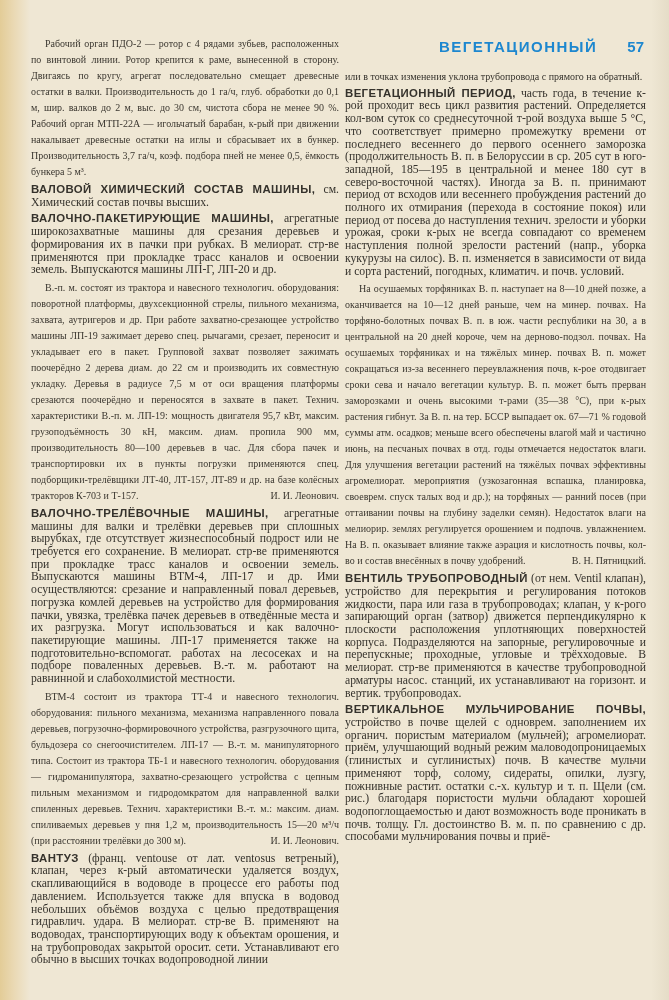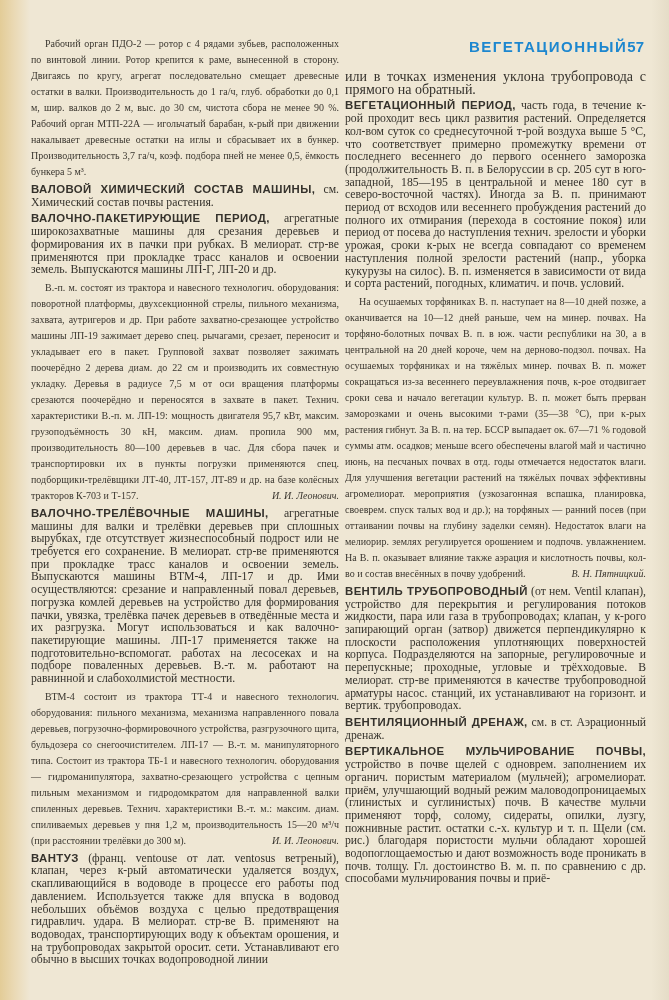--- a/index.html
+++ b/index.html
@@ -27,57 +27,56 @@
   .col-right { left: 345px; width: 301px; }
   .running-head {
     text-align: right;
     font-family: "Liberation Sans", sans-serif;
     font-weight: bold;
     font-size: 15px;
     letter-spacing: 1.5px;
     margin: 2px 2px 16px 0;
     white-space: nowrap;
   }
-  .running-head .pageno { margin-left: 0; letter-spacing: 0; }
+  .running-head .pageno { margin-left: 30px; letter-spacing: 0; }
   p { margin: 0 0 3px 0; }
   .entry {
     font-size: 11.7px;
     line-height: 12.7px;
   }
   .petit {
     font-size: 10px;
     line-height: 16px;
     text-indent: 14px;
     color: #3a362f;
   }
-  .cont { font-size: 14px; line-height: 12.7px; }
+  .cont { font-size: 10px; line-height: 12.7px; }
   .head {
     font-family: "Liberation Sans", sans-serif;
     font-weight: bold;
     font-size: 11.4px;
     letter-spacing: 0.4px;
   }
   .em { }
   .attr {
     float: right;
-    font-style: italic;
     padding-left: 8px;
   }
 </style>
 </head>
 <body>
 
 <div class="paper-vignette"></div>
 
 <div class="col col-left">
   <p class="petit"><span>Рабочий орган ПДО-2 — ротор с 4 рядами зубьев, расположенных по винтовой линии. Ротор крепится к раме, вынесенной в сторону. Двигаясь по кругу, агрегат последовательно смещает древесные остатки в валки. Производительность до 1 га/ч, глуб. обработки до 0,1 м, шир. валков до 2 м, выс. до 30 см, чистота сбора не менее 90 %. Рабочий орган МТП-22А — игольчатый барабан, к-рый при движении накалывает древесные остатки на иглы и сбрасывает их в бункер. Производительность 3,7 га/ч, коэф. подбора пней не менее 0,5, ёмкость бункера 5 м³.</span></p>
 
-  <p class="entry"><span class="head">ВАЛОВОЙ ХИМИЧЕСКИЙ СОСТАВ МАШИНЫ,</span><span> см. </span><span class="em">Химический состав почвы</span><span> растения.</span></p>
+  <p class="entry"><span class="head">ВАЛОВОЙ ХИМИЧЕСКИЙ СОСТАВ МАШИНЫ,</span><span> см. </span><span class="em">Химический состав почвы</span><span> высших.</span></p>
 
-  <p class="entry"><span class="head">ВАЛОЧНО-ПАКЕТИРУЮЩИЕ ПЕРИОД,</span><span> агрегатные широкозахватные машины для срезания деревьев и формирования их в пачки при рубках. В мелиорат. стр-ве применяются при прокладке трасс каналов и освоении земель. Выпускаются машины ЛП-Г, ЛП-20 и др.</span></p>
+  <p class="entry"><span class="head">ВАЛОЧНО-ПАКЕТИРУЮЩИЕ МАШИНЫ,</span><span> агрегатные широкозахватные машины для срезания деревьев и формирования их в пачки при рубках. В мелиорат. стр-ве применяются при прокладке трасс каналов и освоении земель. Выпускаются машины ЛП-Г, ЛП-20 и др.</span></p>
 
   <p class="petit"><span>В.-п. м. состоят из трактора и навесного технологич. оборудования: поворотной платформы, двухсекционной стрелы, пильного механизма, захвата, аутригеров и др. При работе захватно-срезающее устройство машины ЛП-19 зажимает дерево спец. рычагами, срезает, переносит и укладывает его в пакет. Групповой захват позволяет зажимать поочерёдно 2 дерева диам. до 22 см и производить их совместную укладку. Деревья в радиусе 7,5 м от оси вращения платформы срезаются поочерёдно и переносятся в захвате в пакет. Технич. характеристики В.-п. м. ЛП-19: мощность двигателя 95,7 кВт, максим. грузоподъёмность 30 кН, максим. диам. пропила 900 мм, производительность 80—100 деревьев в час. Для сбора пачек и транспортировки их в пункты погрузки применяются спец. подборщики-трелёвщики ЛТ-40, ЛТ-157, ЛТ-89 и др. на базе колёсных тракторов К-703 и Т-157.</span><span class="attr">И. И. Леонович.</span></p>
 
   <p class="entry"><span class="head">ВАЛОЧНО-ТРЕЛЁВОЧНЫЕ МАШИНЫ,</span><span> агрегатные машины для валки и трелёвки деревьев при сплошных вырубках, где отсутствует жизнеспособный подрост или не требуется его сохранение. В мелиорат. стр-ве применяются при прокладке трасс каналов и освоении земель. Выпускаются машины ВТМ-4, ЛП-17 и др. Ими осуществляются: срезание и направленный повал деревьев, погрузка комлей деревьев на устройство для формирования пачки, увязка, трелёвка пачек деревьев в отведённые места и их разгрузка. Могут использоваться и как </span><span class="em">валочно-пакетирующие машины</span><span>. ЛП-17 применяется также на подготовительно-вспомогат. работах на лесосеках и на подборе поваленных деревьев. В.-т. м. работают на равнинной и слабохолмистой местности.</span></p>
 
   <p class="petit"><span>ВТМ-4 состоит из трактора ТТ-4 и навесного технологич. оборудования: пильного механизма, механизма направленного повала деревьев, погрузочно-формировочного устройства, разгрузочного щита, бульдозера со снегоочистителем. ЛП-17 — В.-т. м. манипуляторного типа. Состоит из трактора ТБ-1 и навесного технологич. оборудования — гидроманипулятора, захватно-срезающего устройства с цепным пильным механизмом и гидродомкратом для направленной валки спиленных деревьев. Технич. характеристики В.-т. м.: максим. диам. спиливаемых деревьев у пня 1,2 м, производительность 15—20 м³/ч (при расстоянии трелёвки до 300 м).</span><span class="attr">И. И. Леонович.</span></p>
 
   <p class="entry"><span class="head">ВАНТУЗ</span><span> (франц. ventouse от лат. ventosus ветреный), клапан, через к-рый автоматически удаляется воздух, скапливающийся в </span><span class="em">водоводе</span><span> в процессе его работы под давлением. Используется также для впуска в водовод небольших объёмов воздуха с целью предотвращения гидравлич. удара. В мелиорат. стр-ве В. применяют на водоводах, транспортирующих воду к объектам орошения, и на трубопроводах закрытой оросит. сети. Устанавливают его обычно в высших точках водопроводной линии</span></p>
 </div>
 
@@ -85,16 +84,15 @@
   <div class="running-head" style="color: rgb(29, 135, 207);"><span>ВЕГЕТАЦИОННЫЙ</span><span class="pageno">57</span></div>
 
   <p class="cont"><span>или в точках изменения уклона трубопровода с прямого на обратный.</span></p>
 
   <p class="entry"><span class="head">ВЕГЕТАЦИОННЫЙ ПЕРИОД,</span><span> часть года, в течение к-рой проходит весь цикл развития растений. Определяется кол-вом суток со среднесуточной т-рой воздуха выше 5 °С, что соответствует примерно промежутку времени от последнего весеннего до первого осеннего заморозка (продолжительность В. п. в Белоруссии в ср. 205 сут в юго-западной, 185—195 в центральной и менее 180 сут в северо-восточной частях). Иногда за В. п. принимают период от всходов или весеннего пробуждения растений до полного их отмирания (перехода в состояние покоя) или период от посева до наступления технич. зрелости и уборки урожая, сроки к-рых не всегда совпадают со временем наступления полной зрелости растений (напр., уборка кукурузы на силос). В. п. изменяется в зависимости от вида и сорта растений, погодных, климатич. и почв. условий.</span></p>
 
   <p class="petit"><span>На осушаемых торфяниках В. п. наступает на 8—10 дней позже, а оканчивается на 10—12 дней раньше, чем на минер. почвах. На торфяно-болотных почвах В. п. в юж. части республики на 30, а в центральной на 20 дней короче, чем на дерново-подзол. почвах. На осушаемых торфяниках и на тяжёлых минер. почвах В. п. может сокращаться из-за весеннего переувлажнения почв, к-рое отодвигает сроки сева и начало вегетации культур. В. п. может быть прерван заморозками и очень высокими т-рами (35—38 °С), при к-рых растения гибнут. За В. п. на тер. БССР выпадает ок. 67—71 % годовой суммы атм. осадков; меньше всего обеспечены влагой май и частично июнь, на песчаных почвах в отд. годы отмечается недостаток влаги. Для улучшения вегетации растений на тяжёлых почвах эффективны агромелиорат. мероприятия (узкозагонная вспашка, планировка, своеврем. спуск талых вод и др.); на торфяных — ранний посев (при оттаивании почвы на глубину заделки семян). Недостаток влаги на мелиорир. землях регулируется орошением и подпочв. увлажнением. На В. п. оказывает влияние также аэрация и кислотность почвы, кол-во и состав внесённых в почву удобрений.</span><span class="attr">В. Н. Пятницкий.</span></p>
 
   <p class="entry"><span class="head">ВЕНТИЛЬ ТРУБОПРОВОДНЫЙ</span><span> (от нем. Ventil клапан), устройство для перекрытия и регулирования потоков жидкости, пара или газа в трубопроводах; клапан, у к-рого запирающий орган (затвор) движется перпендикулярно к плоскости расположения уплотняющих поверхностей корпуса. Подразделяются на запорные, регулировочные и перепускные; проходные, угловые и трёхходовые. В мелиорат. стр-ве применяются в качестве трубопроводной арматуры насос. станций, их устанавливают на горизонт. и вертик. </span><span class="em">трубопроводах</span><span>.</span></p>
 
-  <p class="entry"><span class="head">ВЕНТИЛЯЦИОННЫЙ ДРЕНАЖ,</span><span> см. в ст. </span><span class="em">Аэрационный дренаж</span><span>.</span></p>
 
   <p class="entry"><span class="head">ВЕРТИКАЛЬНОЕ МУЛЬЧИРОВАНИЕ ПОЧВЫ,</span><span> устройство в почве щелей с одноврем. заполнением их органич. пористым материалом (</span><span class="em">мульчей</span><span>); агромелиорат. приём, улучшающий водный режим маловодопроницаемых (глинистых и суглинистых) почв. В качестве мульчи применяют торф, солому, сидераты, опилки, лузгу, пожнивные растит. остатки с.-х. культур и т. п. Щели (см. рис.) благодаря пористости мульчи обладают хорошей водопоглощаемостью и дают возможность воде проникать в почв. толщу. Гл. достоинство В. м. п. по сравнению с др. способами </span><span class="em">мульчирования почвы</span><span> и приё-</span></p>
 </div>
 
 </body></html>

